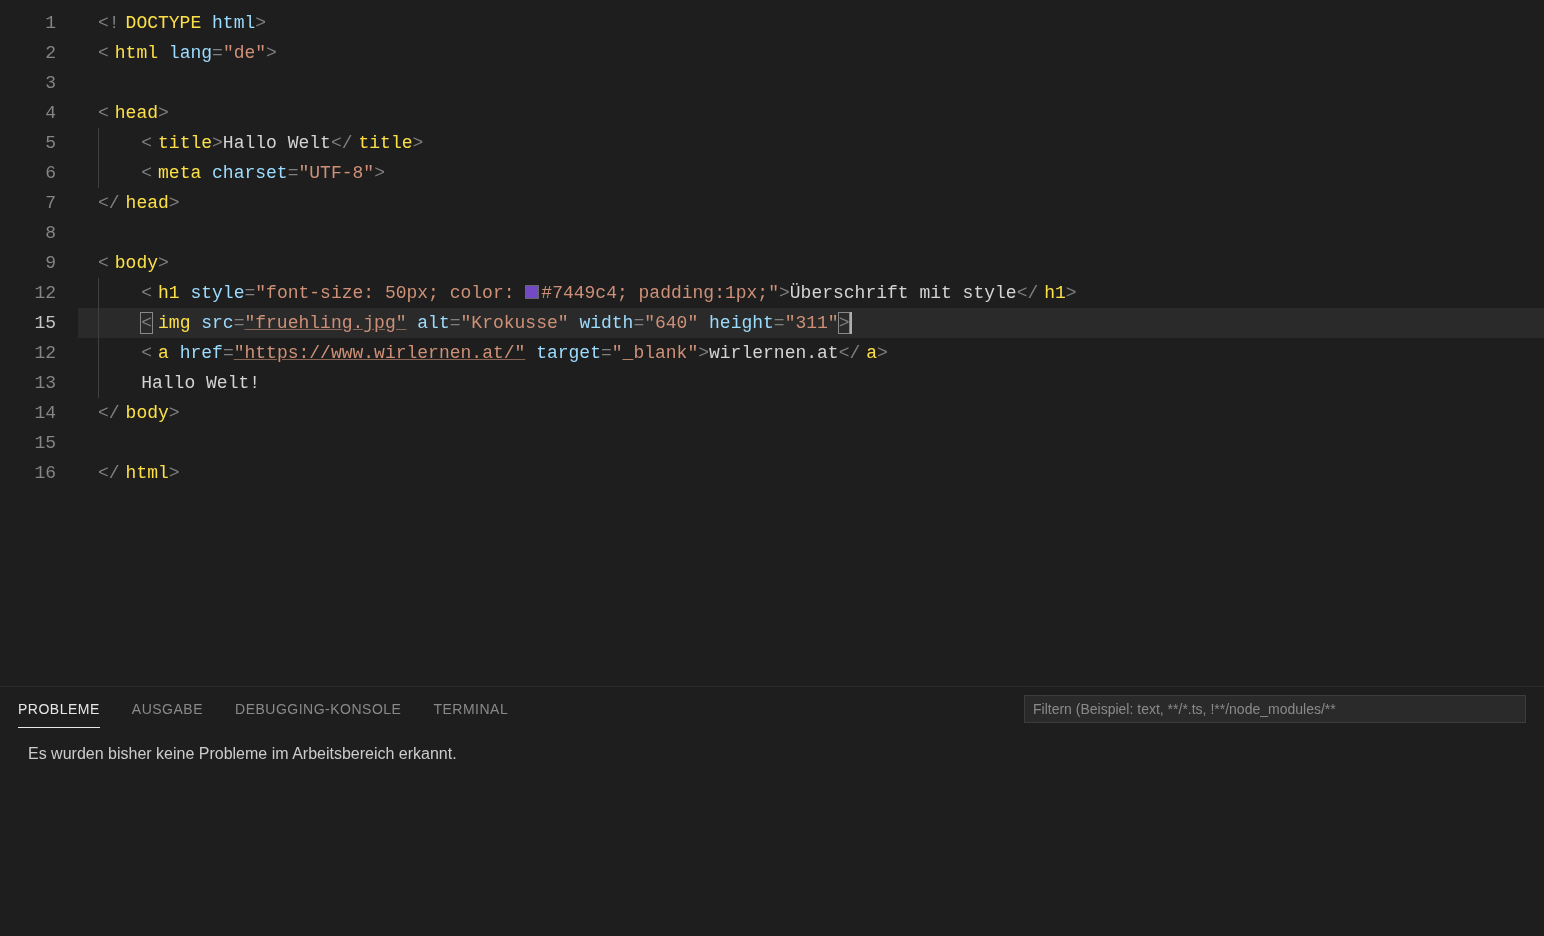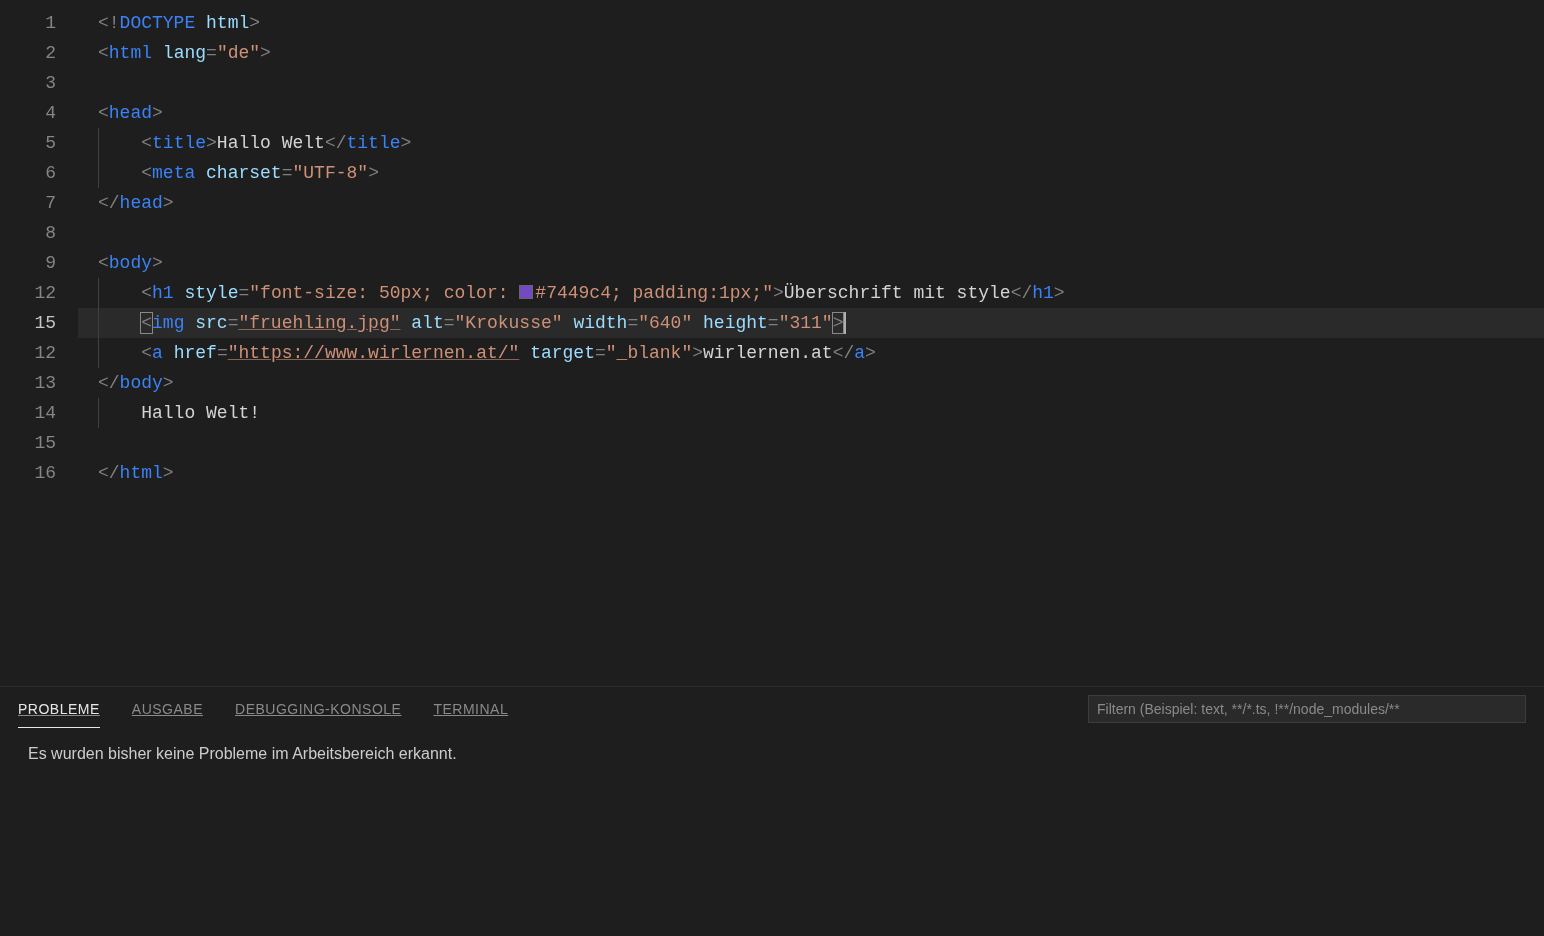--- a/index.html
+++ b/index.html
@@ -49,21 +49,21 @@
     background: #2a2a2a;
   }
   .indent-guide {
     position: absolute;
     width: 1px;
     background: #404040;
     top: 0; bottom: 0;
   }
   
   .pun { color: #808080; }  
-  .tag { color: #3b82f6; }
+  .tag { color: #fde047; margin-left: 6px; }
   .attr { color: #9cdcfe; }
   .str { color: #ce9178; }
   .txt { color: #d4d4d4; }
   .underline { text-decoration: underline; text-decoration-color: rgba(206,145,120,0.6); }
   .colorbox {
     display: inline-block;
     width: 14px; height: 14px;
     margin: 0 2px -1px 0;
     border: 1px solid #666;
     background: #7449c4;
@@ -93,35 +93,34 @@
   }
   .panel-tabs {
     display: flex;
     align-items: center;
     height: 44px;
     padding: 0 18px;
     font-family: 'Segoe UI', sans-serif;
     font-size: 14px;
     color: #8a8a8a;
     gap: 32px;
-    text-decoration: underline;
   }
   .panel-tab {
     text-transform: uppercase;
     letter-spacing: 0.5px;
     cursor: pointer;
     padding: 10px 0;
   }
   .panel-tab.active {
     color: #e7e7e7;
     border-bottom: 1px solid #e7e7e7;
   }
   .panel-filter {
     margin-left: auto;
-    width: 438px;
+    width: 502px;
     align-self: center;
   }
   .panel-filter input {
     width: 100%;
     background: #2a2a2a;
     border: 1px solid #3c3c3c;
     color: #cccccc;
     font-family: 'Segoe UI', sans-serif;
     font-size: 14px;
     padding: 5px 8px;
@@ -163,22 +162,22 @@
       <div class="line"><span></span></div>
       <div class="line"><span></span><span class="pun">&lt;</span><span class="tag">head</span><span class="pun">&gt;</span></div>
       <div class="line"><span class="indent-guide" style="left: 20px;"></span><span>    </span><span class="pun">&lt;</span><span class="tag">title</span><span class="pun">&gt;</span><span class="txt">Hallo Welt</span><span class="pun">&lt;/</span><span class="tag">title</span><span class="pun">&gt;</span></div>
       <div class="line"><span class="indent-guide" style="left: 20px;"></span><span>    </span><span class="pun">&lt;</span><span class="tag">meta</span><span class="txt"> </span><span class="attr">charset</span><span class="pun">=</span><span class="str">"UTF-8"</span><span class="pun">&gt;</span></div>
       <div class="line"><span></span><span class="pun">&lt;/</span><span class="tag">head</span><span class="pun">&gt;</span></div>
       <div class="line"><span></span></div>
       <div class="line"><span></span><span class="pun">&lt;</span><span class="tag">body</span><span class="pun">&gt;</span></div>
       <div class="line"><span class="indent-guide" style="left: 20px;"></span><span>    </span><span class="pun">&lt;</span><span class="tag">h1</span><span class="txt"> </span><span class="attr">style</span><span class="pun">=</span><span class="str">"font-size: 50px; color: </span><span class="colorbox"></span><span class="str">#7449c4; padding:1px;"</span><span class="pun">&gt;</span><span class="txt">Überschrift mit style</span><span class="pun">&lt;/</span><span class="tag">h1</span><span class="pun">&gt;</span></div>
       <div class="line current"><span class="indent-guide" style="left: 20px;"></span><span>    </span><span class="pun bracket-hl">&lt;</span><span class="tag">img</span><span class="txt"> </span><span class="attr">src</span><span class="pun">=</span><span class="str underline">"fruehling.jpg"</span><span class="txt"> </span><span class="attr">alt</span><span class="pun">=</span><span class="str">"Krokusse"</span><span class="txt"> </span><span class="attr">width</span><span class="pun">=</span><span class="str">"640"</span><span class="txt"> </span><span class="attr">height</span><span class="pun">=</span><span class="str">"311"</span><span class="pun bracket-hl">&gt;</span><span class="cursor"></span></div>
       <div class="line"><span class="indent-guide" style="left: 20px;"></span><span>    </span><span class="pun">&lt;</span><span class="tag">a</span><span class="txt"> </span><span class="attr">href</span><span class="pun">=</span><span class="str underline">"https://www.wirlernen.at/"</span><span class="txt"> </span><span class="attr">target</span><span class="pun">=</span><span class="str">"_blank"</span><span class="pun">&gt;</span><span class="txt">wirlernen.at</span><span class="pun">&lt;/</span><span class="tag">a</span><span class="pun">&gt;</span></div>
+      <div class="line"><span class="indent-guide" style="left: 20px;"></span><span>    </span><span class="txt">Hallo Welt!</span></div>
       <div class="line"><span></span><span class="pun">&lt;/</span><span class="tag">body</span><span class="pun">&gt;</span></div>
-      <div class="line"><span class="indent-guide" style="left: 20px;"></span><span>    </span><span class="txt">Hallo Welt!</span></div>
       <div class="line"><span></span></div>
       <div class="line"><span></span><span class="pun">&lt;/</span><span class="tag">html</span><span class="pun">&gt;</span></div>
     </div>
 </div>
 
 <div class="panel">
   <div class="panel-tabs">
     <div class="panel-tab active">PROBLEME</div>
     <div class="panel-tab">AUSGABE</div>
     <div class="panel-tab">DEBUGGING-KONSOLE</div>

